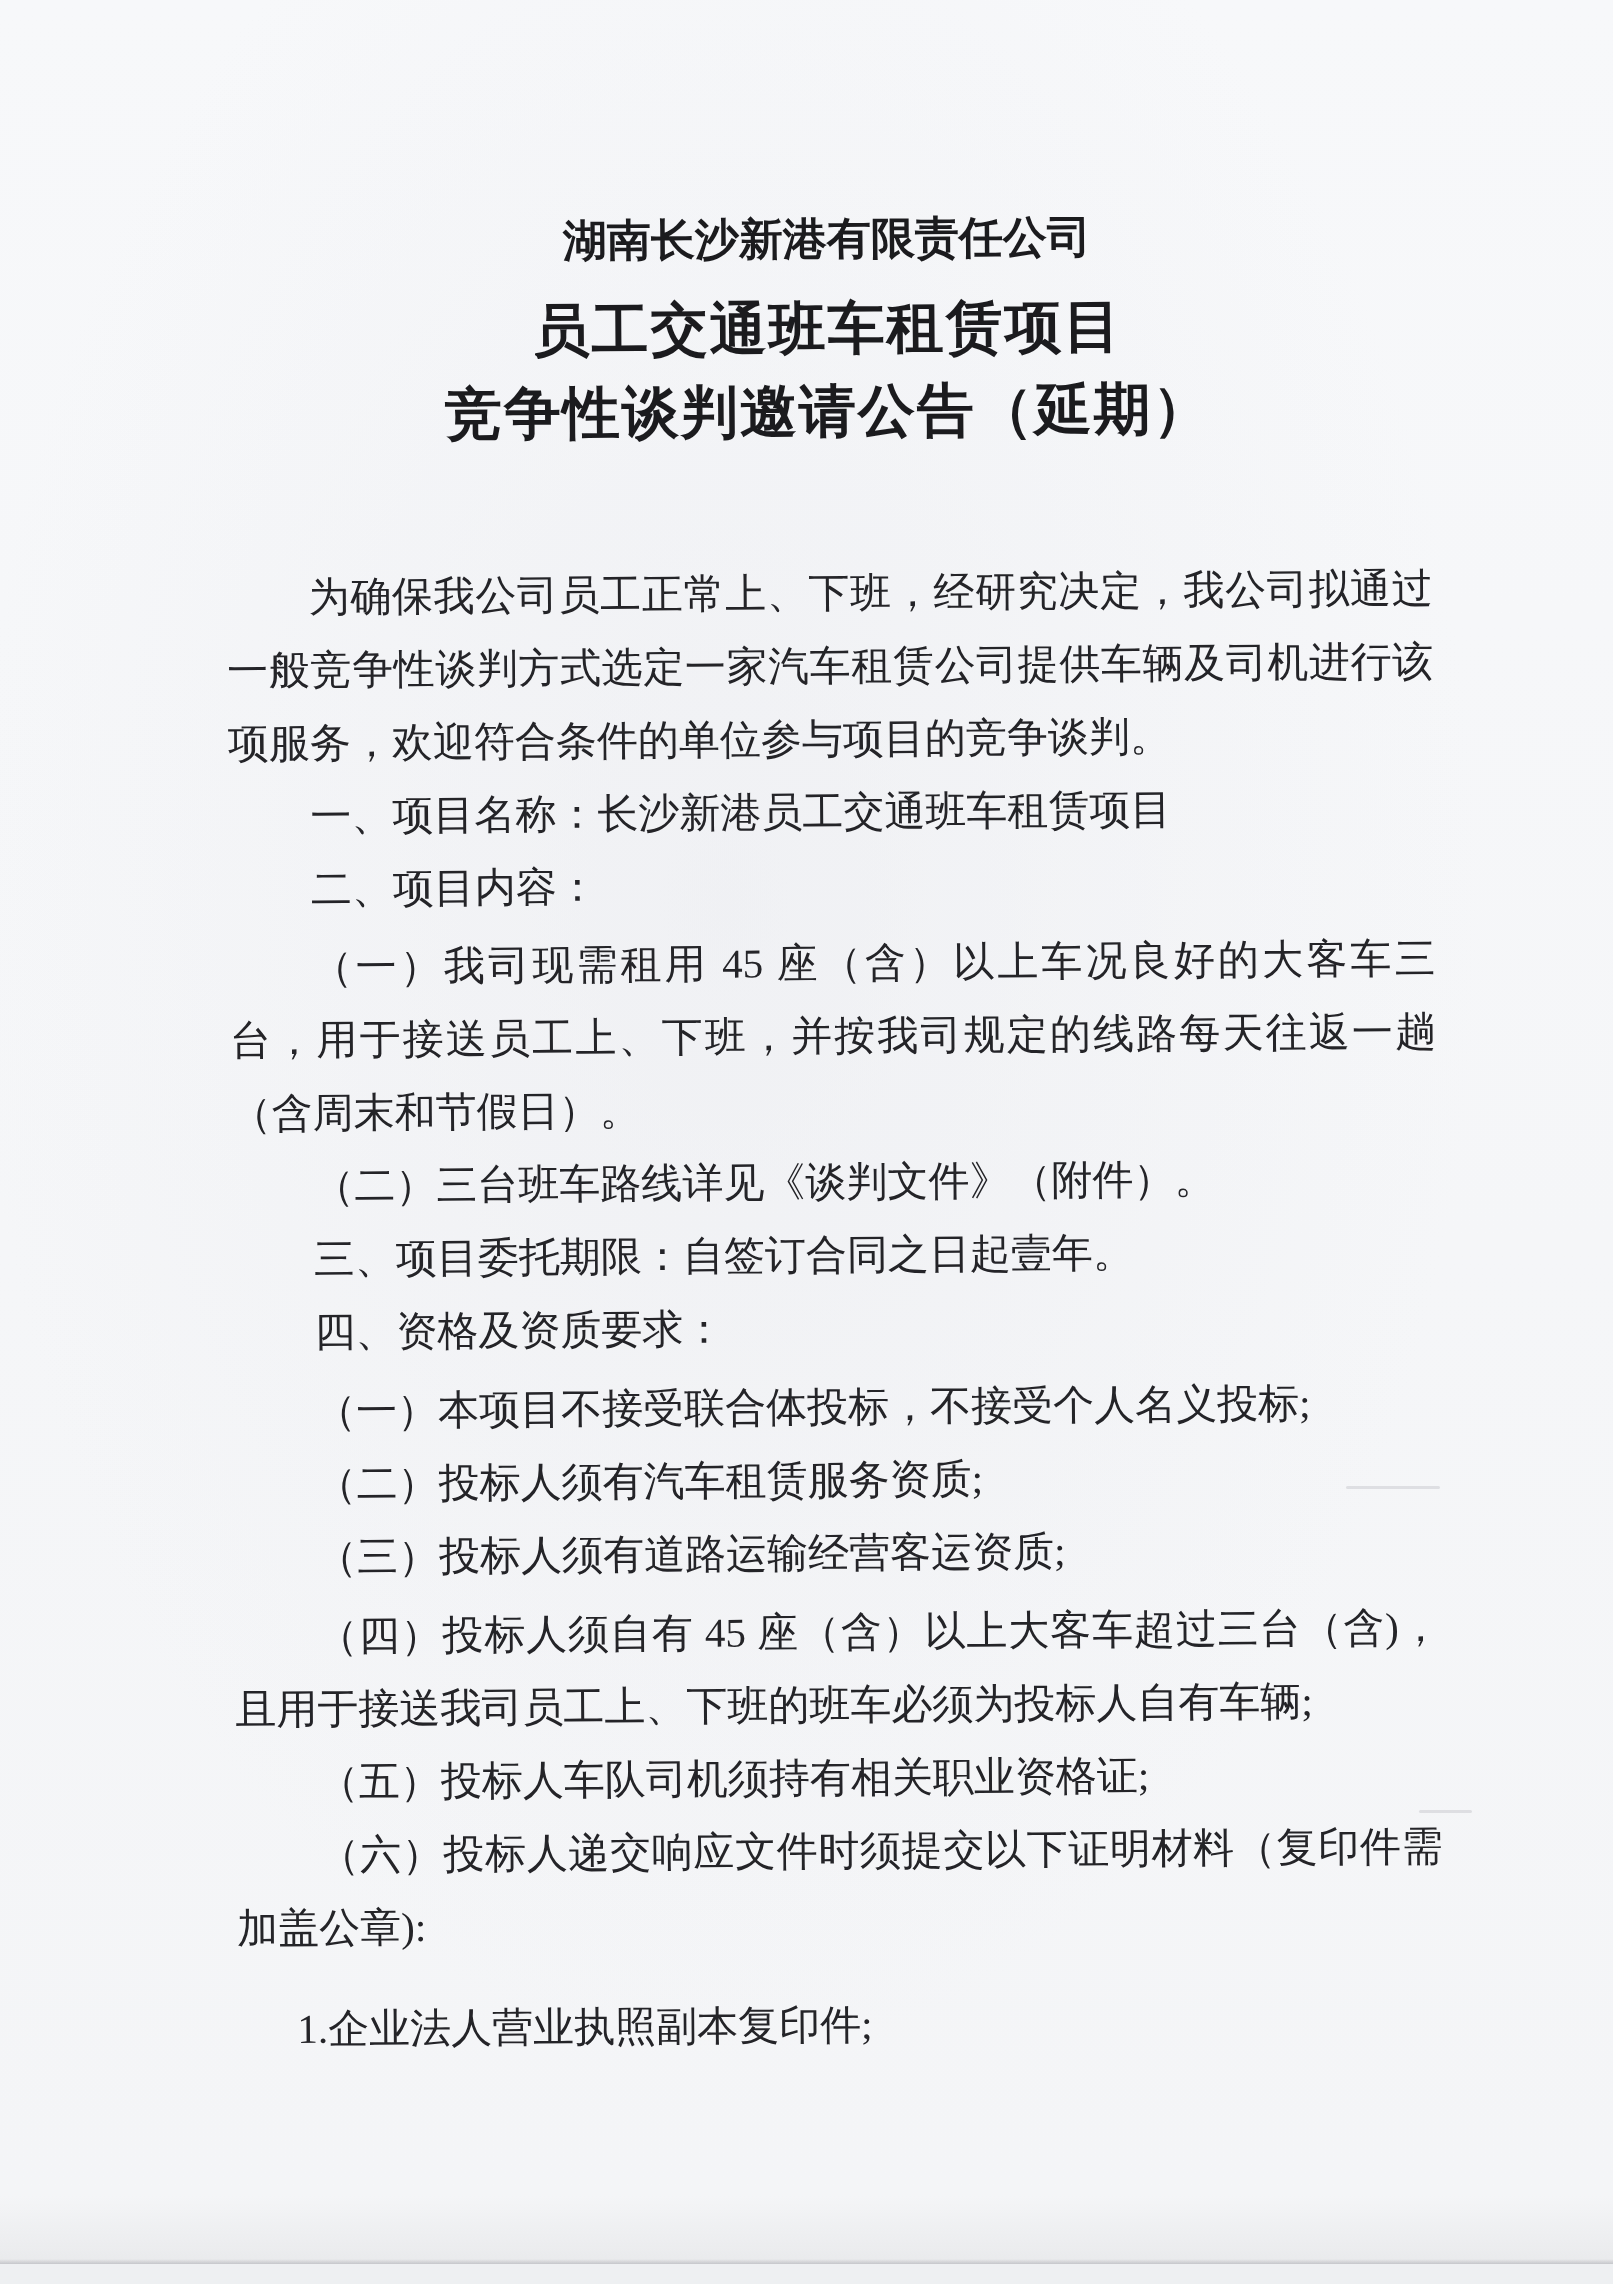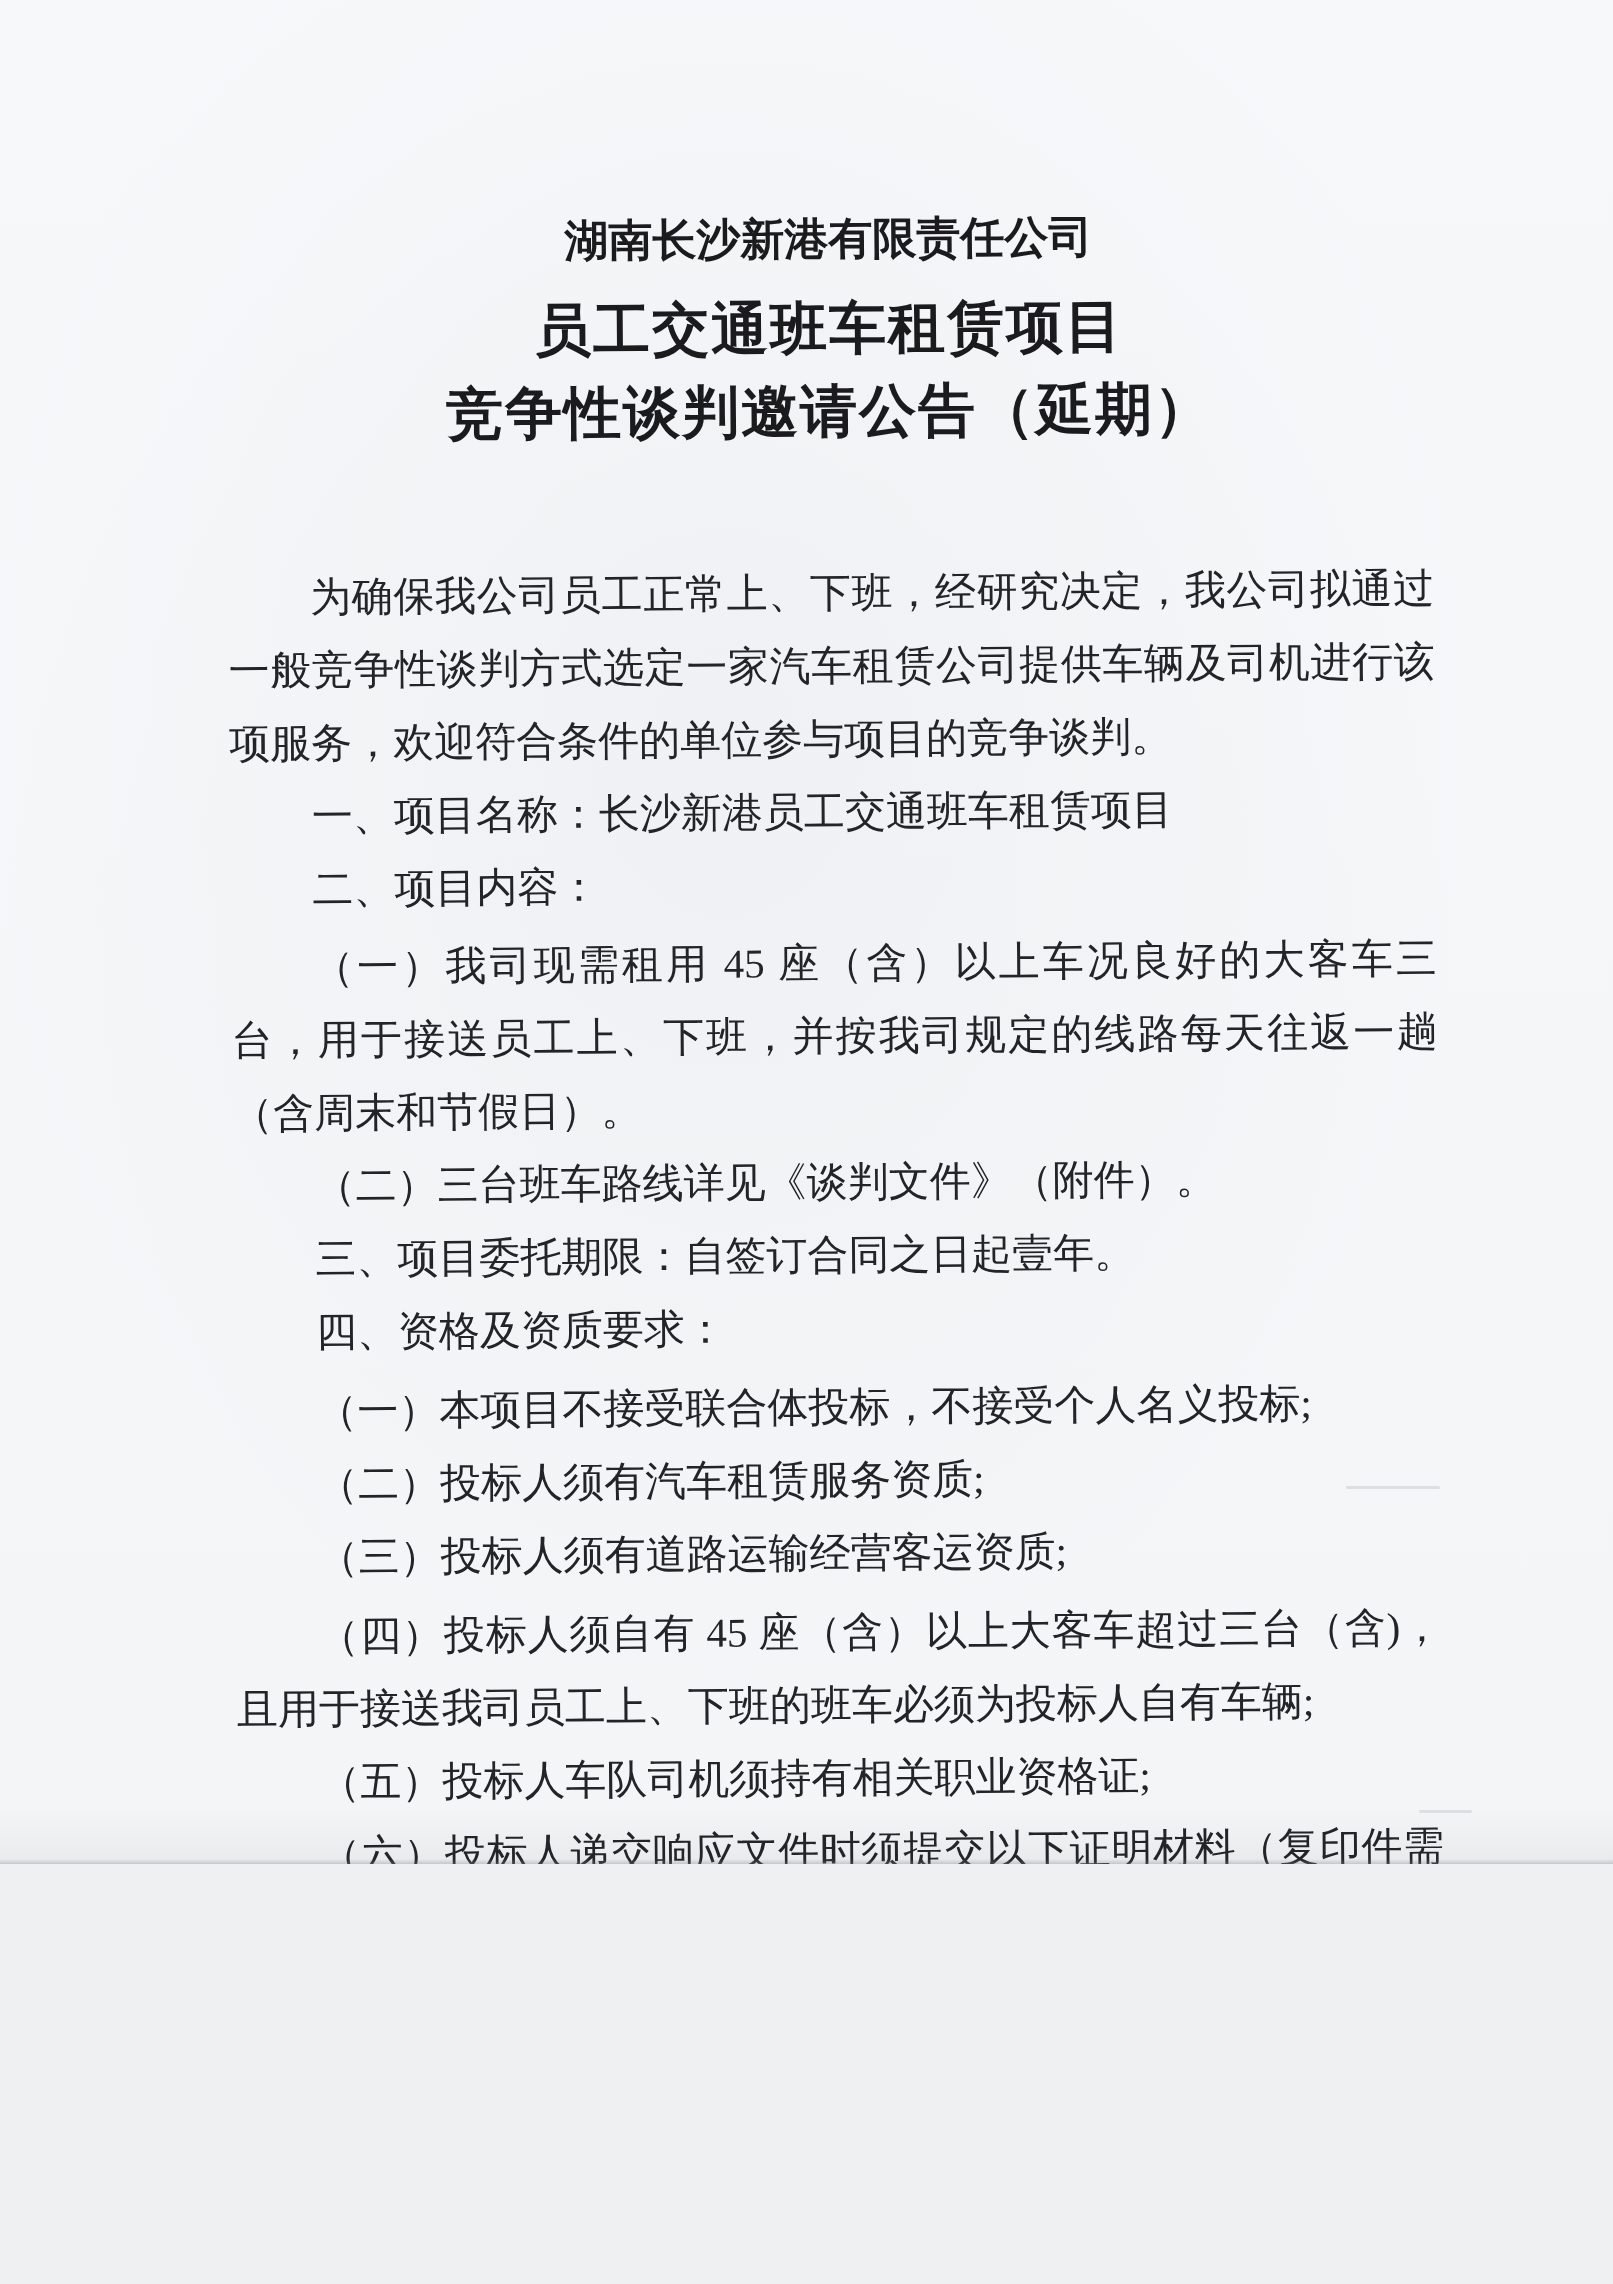--- a/index.html
+++ b/index.html
@@ -6,21 +6,21 @@
     margin: 0;
     padding: 0;
     width: 1613px;
     height: 2285px;
     overflow: hidden;
     background: #eef0f2;
   }
   .page {
     position: relative;
     width: 1613px;
-    height: 1864px;
+    height: 2264px;
     background:
       radial-gradient(ellipse at 45% 40%, rgba(235,236,240,0.55) 0%, rgba(246,247,249,0) 60%),
       linear-gradient(180deg, #f7f8fa 0%, #f5f6f8 55%, #f4f5f7 97%, #e9eaec 100%);
     font-family: "Liberation Serif", "DejaVu Serif", serif;
     color: #232327;
     overflow: hidden;
     text-decoration: underline;
   }
   .sheet {
     position: absolute;

